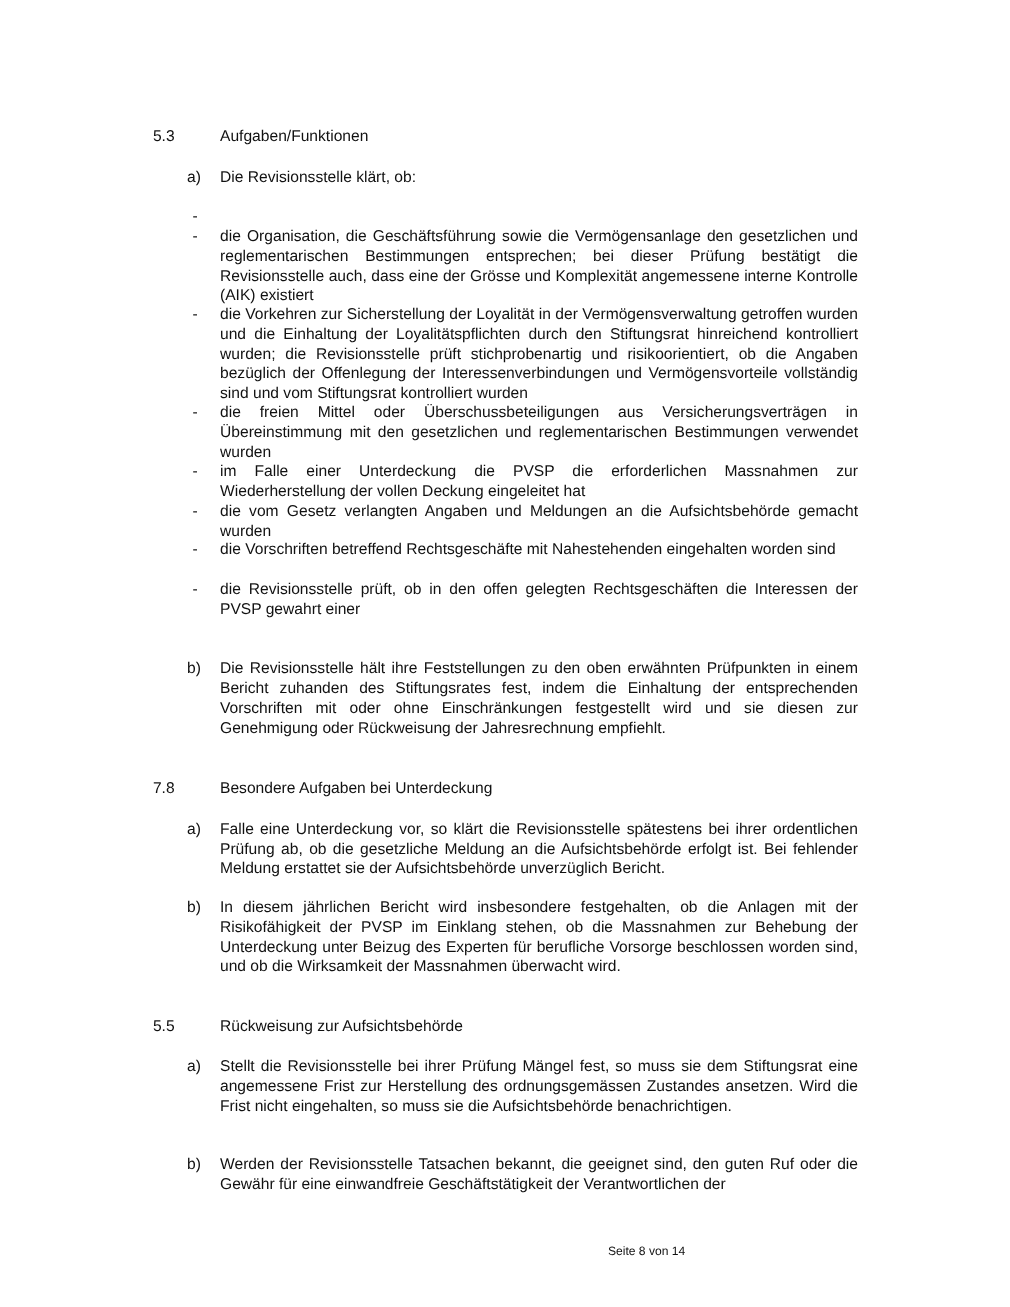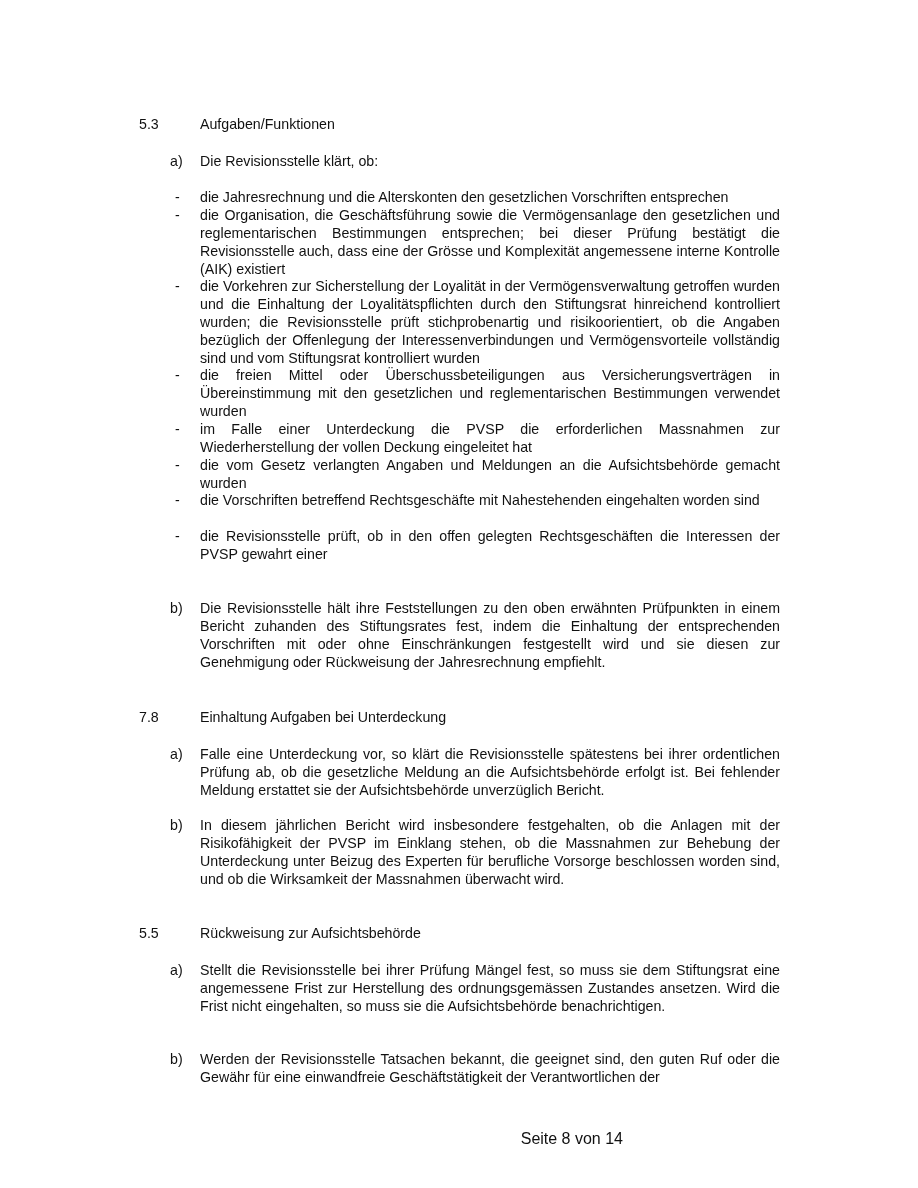--- a/index.html
+++ b/index.html
@@ -7,35 +7,34 @@
          font-family: "Liberation Sans", sans-serif; color: #111111; }
   .page { position: absolute; left: 0; top: 16px; width: 761px; height: 1188px; text-decoration: underline; }
   .txt { font-size: 14.2px; line-height: 18px; }
   .abs { position: absolute; }
   .heading-num { left: 139px; }
   .heading-title { left: 200px; }
   .letter { left: 170px; }
   .para { left: 200px; width: 580px; text-align: justify; text-align-last: left; }
   .dash { left: 175px; }
   .bullet-text { left: 200px; width: 580px; text-align: justify; text-align-last: left; }
-  .footer { right: 138px; top: 1116px; font-size: 16px; line-height: 13px; }
+  .footer { right: 138px; top: 1116px; font-size: 11px; line-height: 13px; }
 </style>
 </head>
 <body>
 
 <div class="page">
 
   <div class="abs txt heading-num" style="top:99px">5.3</div>
   <div class="abs txt heading-title" style="top:99px">Aufgaben/Funktionen</div>
 
   <div class="abs txt letter" style="top:136px">a)</div>
   <div class="abs txt para" style="top:136px">Die Revisionsstelle klärt, ob:</div>
 
   <div class="abs txt dash" style="top:172px">-</div>
-  <div class="abs txt bullet-text" style="top:172px">die Jahresrechnung und die Alterskonten den gesetzlichen Vorschriften entsprechen</div>
 
   <div class="abs txt dash" style="top:190px">-</div>
   <div class="abs txt bullet-text" style="top:190px">die Organisation, die Geschäftsführung sowie die Vermögensanlage den gesetzlichen und reglementarischen Bestimmungen entsprechen; bei dieser Prüfung bestätigt die Revisionsstelle auch, dass eine der Grösse und Komplexität angemessene interne Kontrolle (AIK) existiert</div>
 
   <div class="abs txt dash" style="top:261px">-</div>
   <div class="abs txt bullet-text" style="top:261px">die Vorkehren zur Sicherstellung der Loyalität in der Vermögensverwaltung getroffen wurden und die Einhaltung der Loyalitätspflichten durch den Stiftungsrat hinreichend kontrolliert wurden; die Revisionsstelle prüft stichprobenartig und risikoorientiert, ob die Angaben bezüglich der Offenlegung der Interessenverbindungen und Vermögensvorteile vollständig sind und vom Stiftungsrat kontrolliert wurden</div>
 
   <div class="abs txt dash" style="top:350px">-</div>
   <div class="abs txt bullet-text" style="top:350px">die freien Mittel oder Überschussbeteiligungen aus Versicherungsverträgen in Übereinstimmung mit den gesetzlichen und reglementarischen Bestimmungen verwendet wurden</div>
 
@@ -48,21 +47,21 @@
   <div class="abs txt dash" style="top:475px">-</div>
   <div class="abs txt bullet-text" style="top:475px">die Vorschriften betreffend Rechtsgeschäfte mit Nahestehenden eingehalten worden sind</div>
 
   <div class="abs txt dash" style="top:511px">-</div>
   <div class="abs txt bullet-text" style="top:511px">die Revisionsstelle prüft, ob in den offen gelegten Rechtsgeschäften die Interessen der PVSP gewahrt einer</div>
 
   <div class="abs txt letter" style="top:583px">b)</div>
   <div class="abs txt para" style="top:583px">Die Revisionsstelle hält ihre Feststellungen zu den oben erwähnten Prüfpunkten in einem Bericht zuhanden des Stiftungsrates fest, indem die Einhaltung der entsprechenden Vorschriften mit oder ohne Einschränkungen festgestellt wird und sie diesen zur Genehmigung oder Rückweisung der Jahresrechnung empfiehlt.</div>
 
   <div class="abs txt heading-num" style="top:692px">7.8</div>
-  <div class="abs txt heading-title" style="top:692px">Einhaltung Aufgaben bei Unterdeckung</div>
+  <div class="abs txt heading-title" style="top:692px">Besondere Aufgaben bei Unterdeckung</div>
 
   <div class="abs txt letter" style="top:729px">a)</div>
   <div class="abs txt para" style="top:729px">Falle eine Unterdeckung vor, so klärt die Revisionsstelle spätestens bei ihrer ordentlichen Prüfung ab, ob die gesetzliche Meldung an die Aufsichtsbehörde erfolgt ist. Bei fehlender Meldung erstattet sie der Aufsichtsbehörde unverzüglich Bericht.</div>
 
   <div class="abs txt letter" style="top:800px">b)</div>
   <div class="abs txt para" style="top:800px">In diesem jährlichen Bericht wird insbesondere festgehalten, ob die Anlagen mit der Risikofähigkeit der PVSP im Einklang stehen, ob die Massnahmen zur Behebung der Unterdeckung unter Beizug des Experten für berufliche Vorsorge beschlossen worden sind, und ob die Wirksamkeit der Massnahmen überwacht wird.</div>
 
   <div class="abs txt heading-num" style="top:908px">5.5</div>
   <div class="abs txt heading-title" style="top:908px">Rückweisung zur Aufsichtsbehörde</div>
 

